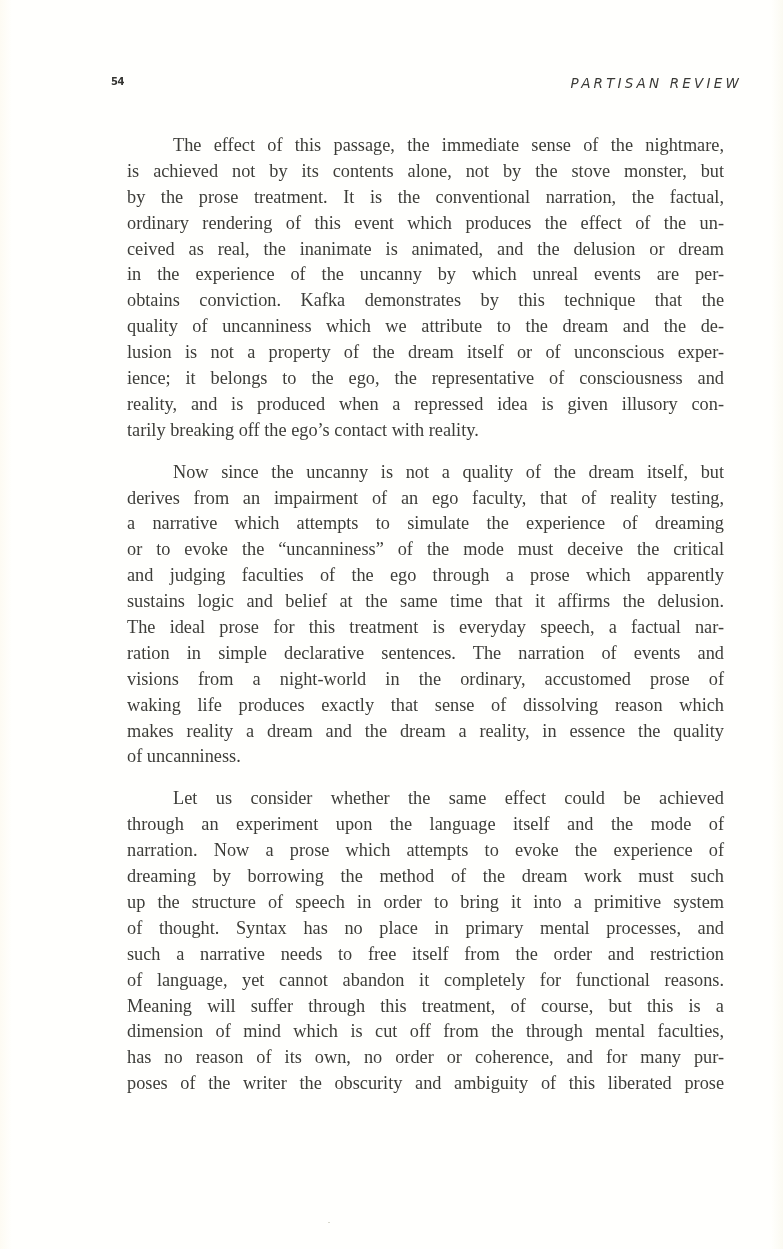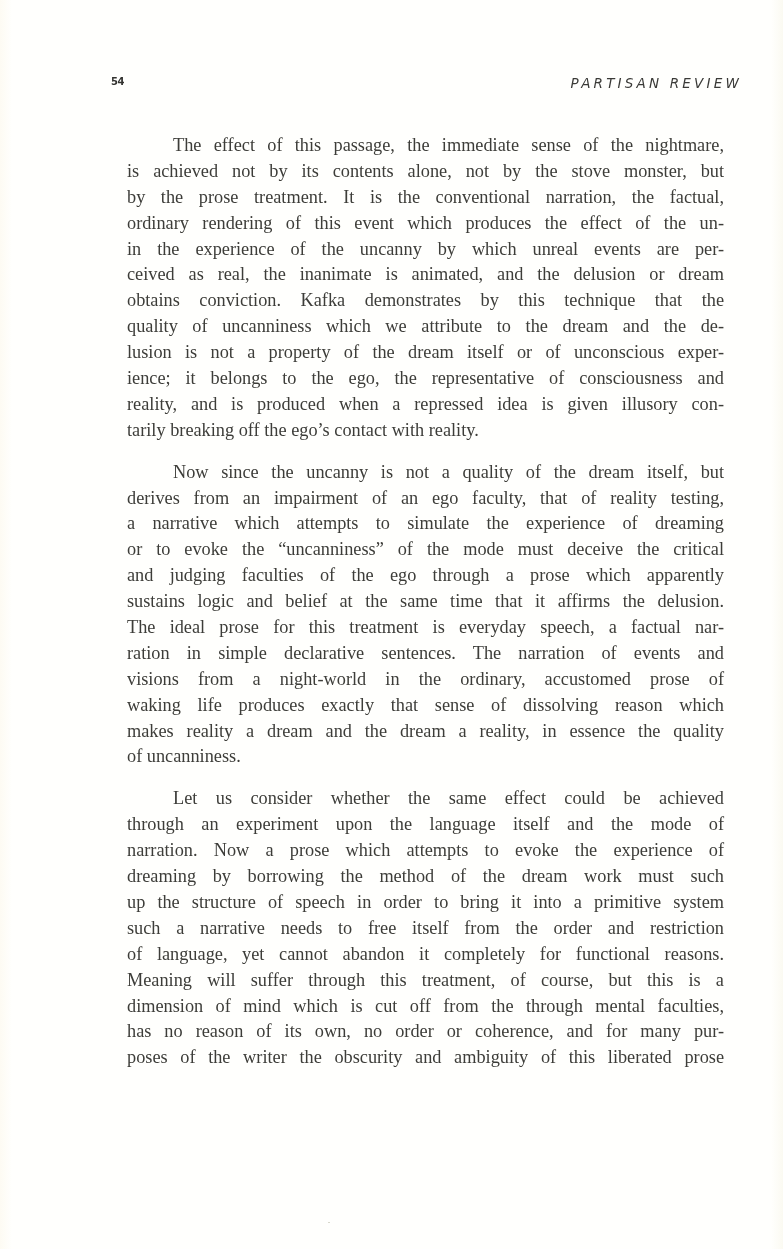--- a/index.html
+++ b/index.html
@@ -96,22 +96,22 @@
     <span class="journal-title">PARTISAN REVIEW</span>
   </div>
 
   <div class="body-text">
 
     <div class="paragraph">
       <span class="line indent">The effect of this passage, the immediate sense of the nightmare,</span>
       <span class="line">is achieved not by its contents alone, not by the stove monster, but</span>
       <span class="line">by the prose treatment. It is the conventional narration, the factual,</span>
       <span class="line">ordinary rendering of this event which produces the effect of the un-</span>
+      <span class="line">ceived as real, the inanimate is animated, and the delusion or dream</span>
       <span class="line">in the experience of the uncanny by which unreal events are per-</span>
-      <span class="line">ceived as real, the inanimate is animated, and the delusion or dream</span>
       <span class="line">obtains conviction. Kafka demonstrates by this technique that the</span>
       <span class="line">quality of uncanniness which we attribute to the dream and the de-</span>
       <span class="line">lusion is not a property of the dream itself or of unconscious exper-</span>
       <span class="line">ience; it belongs to the ego, the representative of consciousness and</span>
       <span class="line">reality, and is produced when a repressed idea is given illusory con-</span>
       <span class="line last">tarily breaking off the ego’s contact with reality.</span>
     </div>
 
     <div class="paragraph">
       <span class="line indent">Now since the uncanny is not a quality of the dream itself, but</span>
@@ -127,20 +127,21 @@
       <span class="line">makes reality a dream and the dream a reality, in essence the quality</span>
       <span class="line last">of uncanniness.</span>
     </div>
 
     <div class="paragraph">
       <span class="line indent">Let us consider whether the same effect could be achieved</span>
       <span class="line">through an experiment upon the language itself and the mode of</span>
       <span class="line">narration. Now a prose which attempts to evoke the experience of</span>
       <span class="line">dreaming by borrowing the method of the dream work must such</span>
       <span class="line">up the structure of speech in order to bring it into a primitive system</span>
+      <span class="line">of thought. Syntax has no place in primary mental processes, and</span>
       <span class="line">such a narrative needs to free itself from the order and restriction</span>
       <span class="line">of language, yet cannot abandon it completely for functional reasons.</span>
       <span class="line">Meaning will suffer through this treatment, of course, but this is a</span>
       <span class="line">dimension of mind which is cut off from the through mental faculties,</span>
       <span class="line">has no reason of its own, no order or coherence, and for many pur-</span>
       <span class="line">poses of the writer the obscurity and ambiguity of this liberated prose</span>
     </div>
 
   </div>
 

